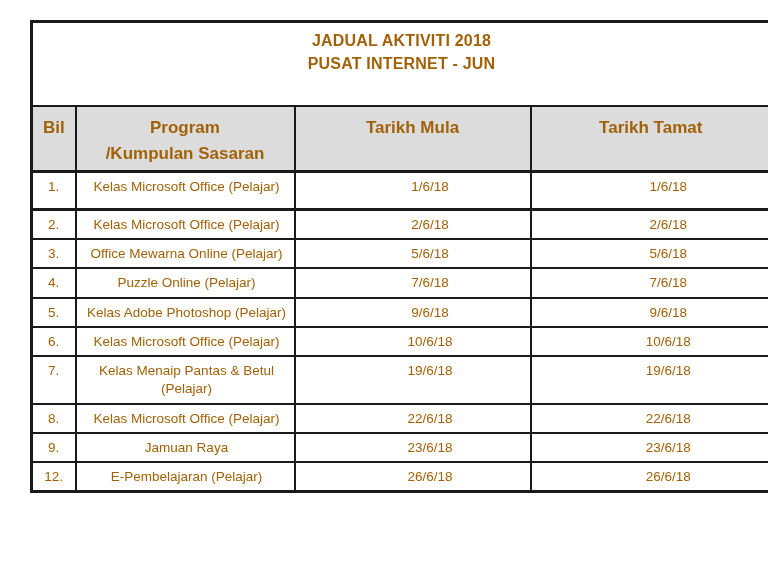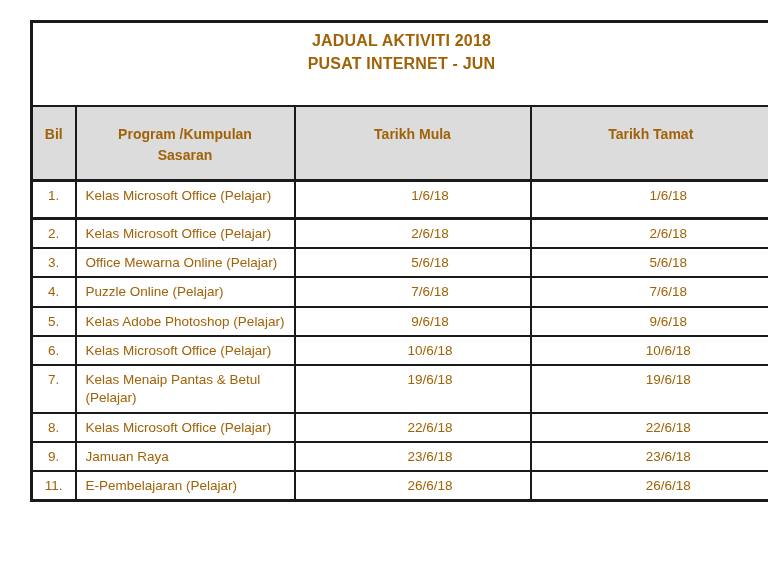--- a/index.html
+++ b/index.html
@@ -41,38 +41,38 @@
   .title-line {
     font-size: 16px;
     font-weight: bold;
     line-height: 1.45;
     letter-spacing: 0.2px;
   }
 
   tr.header-row th {
     background: #dcdcdc;
     height: 54px;
-    font-size: 14px;
+    font-size: 17px;
     font-weight: bold;
     text-align: center;
-    padding-top: 17px;
+    padding-top: 8px;
     line-height: 1.5;
     border-bottom-width: 3px;
   }
   th.col-program { padding-left: 28px; padding-right: 28px; margin-left: 16px; }
 
   tbody td {
     font-size: 13.5px;
     line-height: 1.35;
     padding-top: 5px;
     padding-bottom: 4px;
     background: #ffffff;
   }
   td.bil-cell   { text-align: center; }
-  td.program-cell { text-align: left; padding-left: 9px; padding-right: 6px; }
+  td.program-cell { text-align: center; padding-left: 9px; padding-right: 6px; }
   td.date-cell  { text-align: center; padding-left: 36px; }
 
   tr.body-row    { height: 27px; }
   tr.first-row   { height: 38px; }
   tr.first-row td { border-bottom-width: 3px; }
   tr.tall-row    { height: 47px; }
 </style>
 </head>
 <body>
 
@@ -147,20 +147,20 @@
     <td class="date-cell">22/6/18</td>
     <td class="date-cell">22/6/18</td>
   </tr>
         <tr class="body-row">
     <td class="bil-cell">9.</td>
     <td class="program-cell">Jamuan Raya</td>
     <td class="date-cell">23/6/18</td>
     <td class="date-cell">23/6/18</td>
   </tr>
         <tr class="body-row">
-    <td class="bil-cell">11.</td>
+    <td class="bil-cell">12.</td>
     <td class="program-cell">E-Pembelajaran (Pelajar)</td>
     <td class="date-cell">26/6/18</td>
     <td class="date-cell">26/6/18</td>
   </tr>
       </tbody>
   </table>
 </div>
 
 </body></html>

